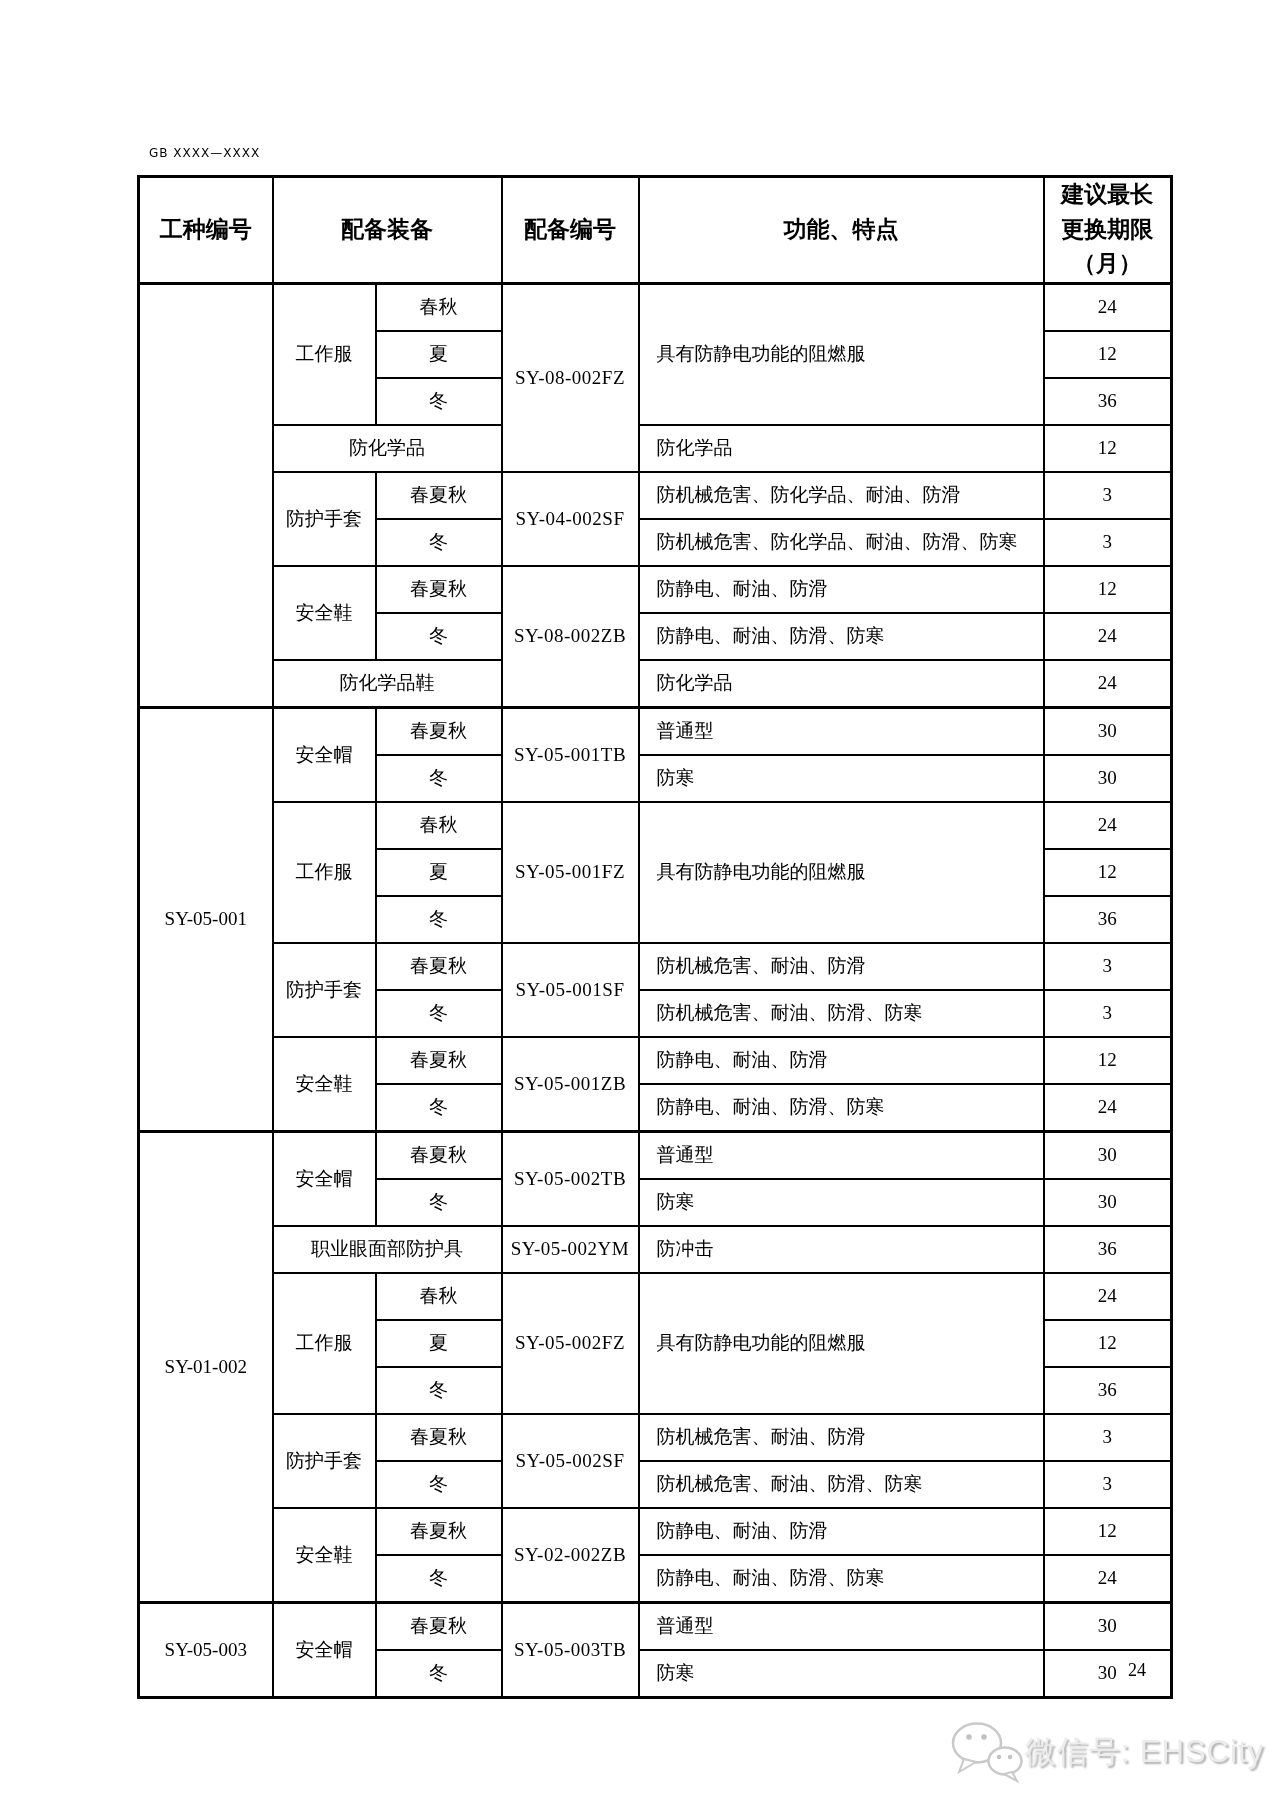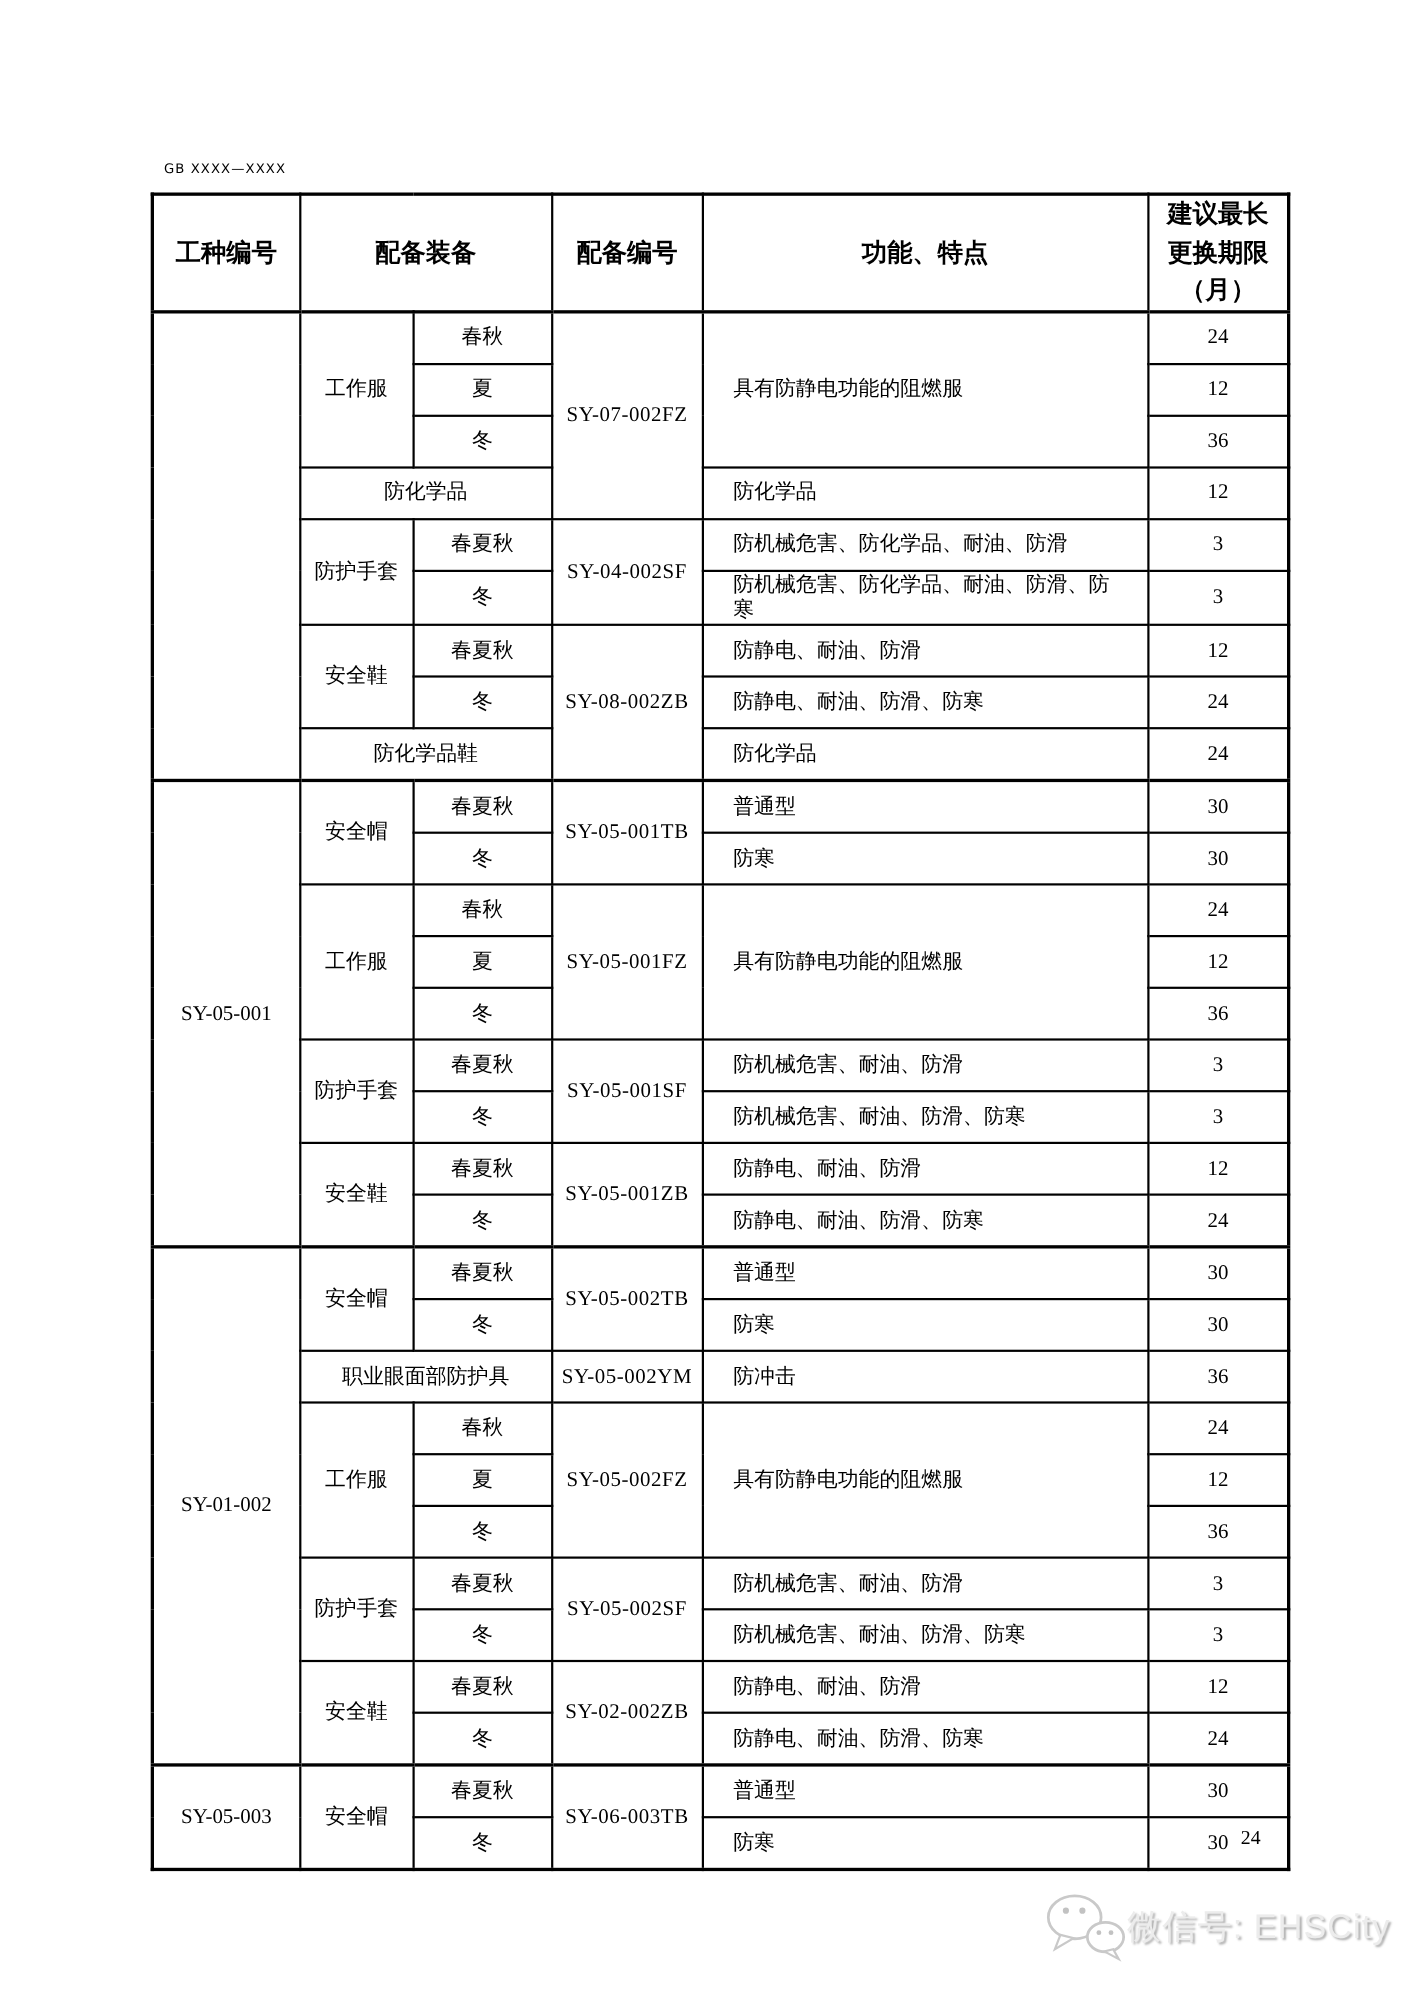--- a/index.html
+++ b/index.html
@@ -20,21 +20,21 @@
   }
   table.ppe th,table.ppe td{
     border:2px solid #000;text-align:center;vertical-align:middle;
     font-size:19px;padding:0;overflow:hidden;
   }
   table.ppe thead th{
     height:66px;font-weight:bold;font-size:23px;
     border-bottom:3px solid #000;padding:0 6px;line-height:1.5;
   }
   table.ppe tbody td{height:45px;line-height:1.25;}
-  td.cfunc{text-align:left !important;padding:0 27px !important;}
+  td.cfunc{text-align:left !important;padding:0 17px !important;}
   td.ccode{font-size:18px;letter-spacing:0.5px;}
   td.cmon{font-size:18px;}
   tr.gs td{border-top:3px solid #000;}
   .page-number{
     position:absolute;left:1112px;top:1660px;width:50px;
     font-size:18px;text-align:center;
   }
   .watermark{
     position:absolute;right:16px;bottom:26px;
     display:flex;align-items:center;
@@ -69,21 +69,21 @@
       <th>功能、特点</th>
       <th>建议最长更换期限（月）</th>
     </tr>
   </thead>
   <tbody>
 
     <tr>
       <td class="cid" rowspan="9"></td>
       <td class="cequip" rowspan="3">工作服</td>
       <td class="cseason">春秋</td>
-      <td class="ccode" rowspan="4">SY-07-002FZ</td>
+      <td class="ccode" rowspan="4">SY-08-002FZ</td>
       <td class="cfunc" rowspan="3">具有防静电功能的阻燃服</td>
       <td class="cmon">24</td>
     </tr>
     <tr>
       <td class="cseason">夏</td>
       <td class="cmon">12</td>
     </tr>
     <tr>
       <td class="cseason">冬</td>
       <td class="cmon">36</td>
@@ -232,21 +232,21 @@
     <tr>
       <td class="cseason">冬</td>
       <td class="cfunc">防静电、耐油、防滑、防寒</td>
       <td class="cmon">24</td>
     </tr>
 
     <tr class="gs">
       <td class="cid" rowspan="2">SY-05-003</td>
       <td class="cequip" rowspan="2">安全帽</td>
       <td class="cseason">春夏秋</td>
-      <td class="ccode" rowspan="2">SY-06-003TB</td>
+      <td class="ccode" rowspan="2">SY-05-003TB</td>
       <td class="cfunc">普通型</td>
       <td class="cmon">30</td>
     </tr>
     <tr>
       <td class="cseason">冬</td>
       <td class="cfunc">防寒</td>
       <td class="cmon">30</td>
     </tr>
   </tbody>
 </table>

